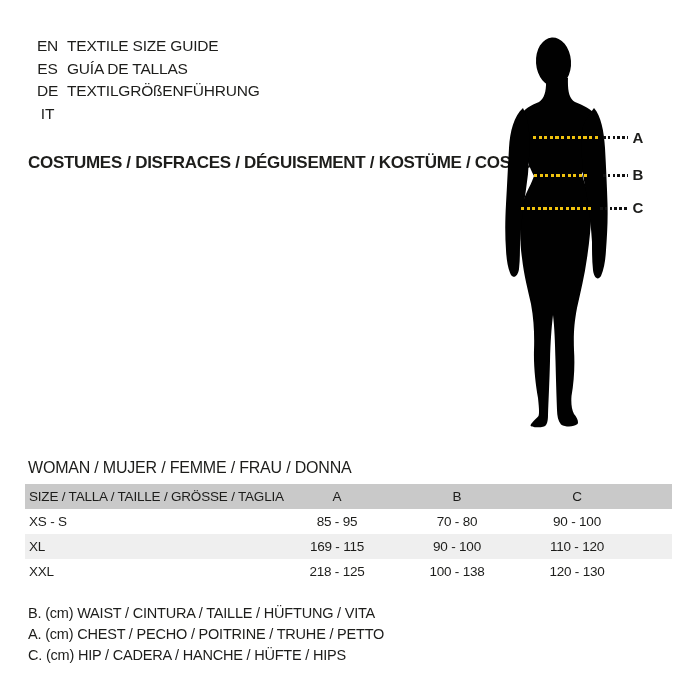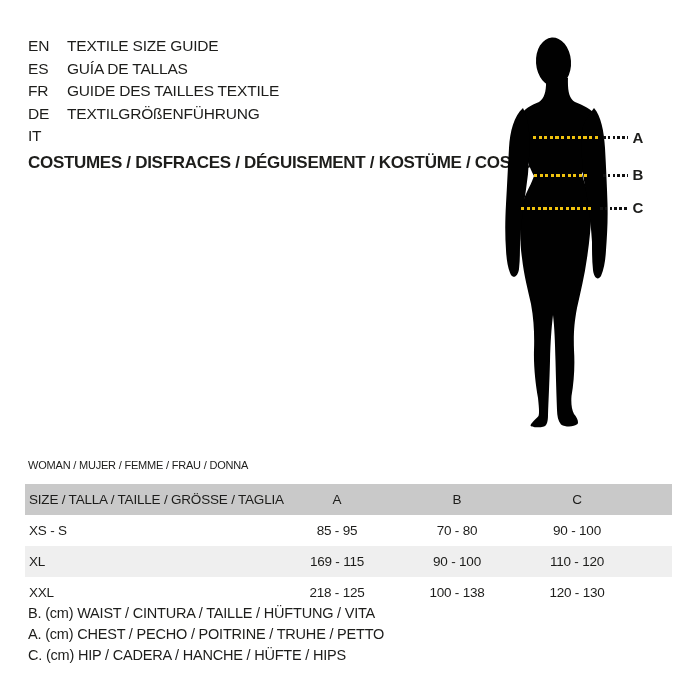--- a/index.html
+++ b/index.html
@@ -2,21 +2,21 @@
 <html style="--dash-yellow: #efc20e; --dash-black: #111111; --silhouette: #010101; --table-header-bg: #c9c9c9; --table-alt-row-bg: #efefef; --text: #1d1d1b;"><head>
 <meta charset="utf-8">
 <style>
   html, body { margin: 0; padding: 0; background: #ffffff; }
   .canvas {
     position: relative; width: 700px; height: 700px; background: #ffffff;
     font-family: "Liberation Sans", sans-serif; color: var(--text, #1d1d1b);
     overflow: hidden;
   }
   
-  .lang-list { position: absolute; left: 28px; top: 35px; }
+  .lang-list { position: absolute; left: 28px; top: 35px; text-align: center; }
   .lang-row { display: flex; font-size: 15.5px; line-height: 22.6px; letter-spacing: -0.2px; }
   .lang-code { width: 39px; flex: 0 0 39px; }
   
   .category-title {
     position: absolute; left: 28px; top: 153px;
     font-size: 17px; font-weight: bold; letter-spacing: -0.3px; white-space: nowrap;
   }
   
   .figure-wrap { position: absolute; left: 494px; top: 36px; width: 120px; height: 392px; }
   .figure-wrap svg path, .figure-wrap svg ellipse { fill: var(--silhouette, #010101); }
@@ -34,53 +34,49 @@
   #line-b-in { left: 534px; top: 173.5px; width: 53px; }
   #line-b-out { left: 603px; top: 174px; width: 25px; }
   #line-c-in { left: 521px; top: 206.5px; width: 73px; }
   #line-c-out { left: 600px; top: 207px; width: 28px; }
   .marker-label {
     position: absolute; left: 630px; width: 16px; text-align: center;
     font-size: 15px; font-weight: bold;
   }
   #marker-a { top: 128.5px; } #marker-b { top: 166px; } #marker-c { top: 199px; }
   
-  .section-title { position: absolute; left: 28px; top: 459px; font-size: 11px; letter-spacing: -0.2px; }
+  .section-title { position: absolute; left: 28px; top: 459px; font-size: 16px; letter-spacing: -0.2px; }
   
   table.size-table {
     position: absolute; left: 25px; top: 484px; width: 647px;
     border-collapse: collapse; table-layout: fixed;
     font-size: 13.5px; letter-spacing: -0.2px;
   }
   table.size-table th, table.size-table td {
-    height: 31px; padding: 0; font-weight: normal; text-align: center; white-space: nowrap;
+    height: 25px; padding: 0; font-weight: normal; text-align: center; white-space: nowrap;
   }
   table.size-table th:first-child, table.size-table td:first-child { text-align: left; padding-left: 4px; }
   table.size-table thead th { background: var(--table-header-bg, #c9c9c9); }
   table.size-table tbody tr:nth-child(even) td { background: var(--table-alt-row-bg, #efefef); }
   
   .legend { position: absolute; left: 28px; top: 603px; font-size: 14.5px; line-height: 21px; letter-spacing: -0.2px; }
 </style>
 </head>
 <body>
 
 <div class="canvas">
 
   <div class="lang-list">
     <div class="lang-row">
       <span class="lang-code">EN</span>
       <span class="lang-label">TEXTILE SIZE GUIDE</span>
     </div>
     <div class="lang-row">
       <span class="lang-code">ES</span>
       <span class="lang-label">GUÍA DE TALLAS</span>
-    </div>
-    <div class="lang-row">
-      <span class="lang-code">FR</span>
-      <span class="lang-label">GUIDE DES TAILLES TEXTILE</span>
     </div>
     <div class="lang-row">
       <span class="lang-code">DE</span>
       <span class="lang-label">TEXTILGRÖßENFÜHRUNG</span>
     </div>
     <div class="lang-row">
       <span class="lang-code">IT</span>
     </div>
   </div>
 

